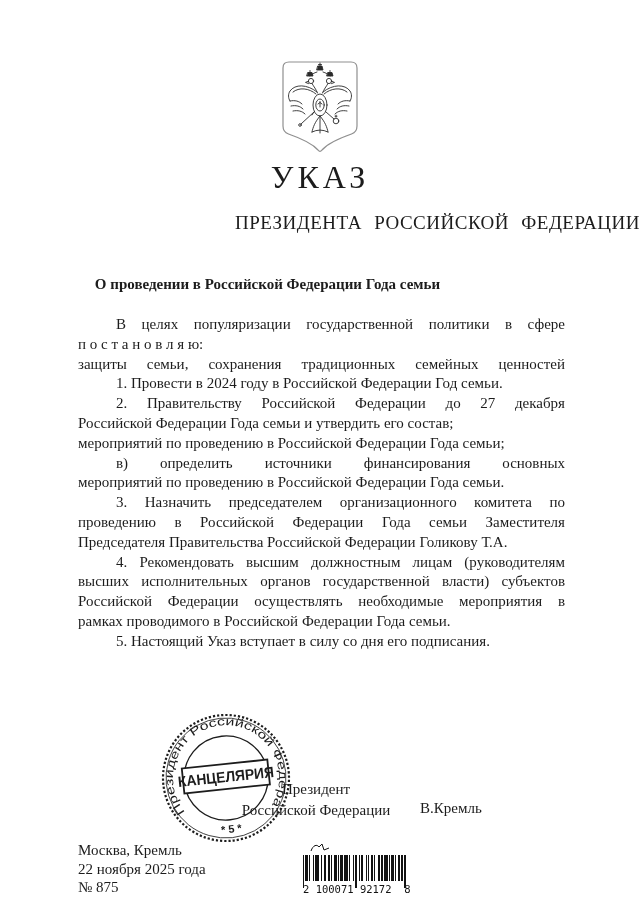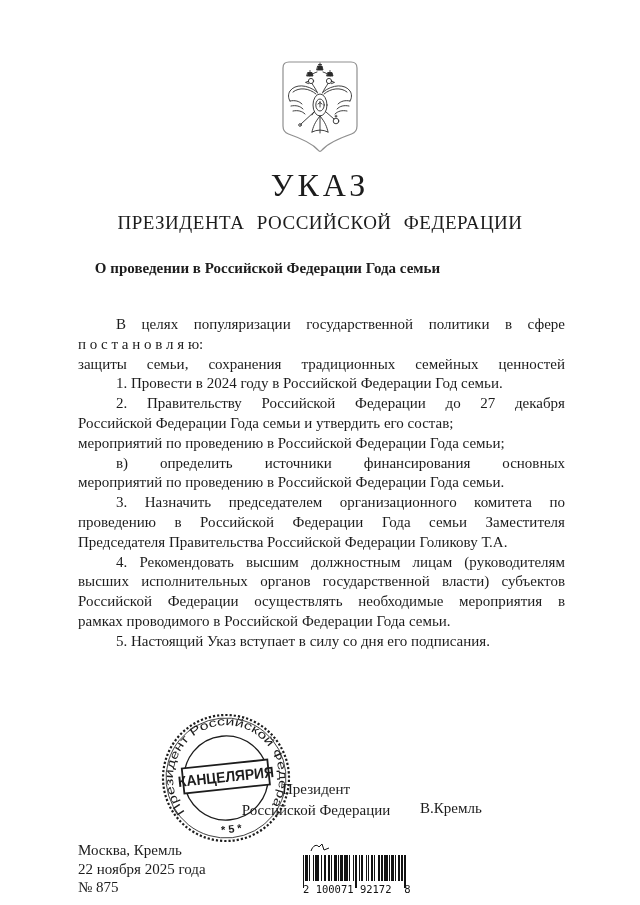--- a/index.html
+++ b/index.html
@@ -1,25 +1,25 @@
 <!DOCTYPE html>
 <html><head>
 <meta charset="utf-8">
 <style>
   html,body{margin:0;padding:0;background:#fff;}
   .page{position:relative;width:640px;height:905px;background:#ffffff;
         font-family:"Liberation Serif",serif;color:#1c1c1c;overflow:hidden;}
 
   .emblem{position:absolute;left:281px;top:60px;}
 
-  .title{position:absolute;left:0;top:168px;width:640px;text-align:center;
+  .title{position:absolute;left:0;top:160px;width:640px;text-align:center;
          font-size:32px;letter-spacing:4px;font-weight:400;line-height:1.1;}
-  .subtitle{position:absolute;left:0;top:212px;width:640px;text-align:center;
+  .subtitle{position:absolute;left:0;top:212px;width:640px;text-align:right;
             font-size:19px;word-spacing:7px;letter-spacing:.5px;}
-  .subject{position:absolute;left:0;top:260px;width:535px;text-align:center;
+  .subject{position:absolute;left:0;top:276px;width:535px;text-align:center;
            font-size:15px;font-weight:bold;}
 
   .body{position:absolute;left:78px;top:315px;width:487px;
         font-size:15px;line-height:19.8px;}
   .line{white-space:normal;}
   .line.just{text-align:justify;text-align-last:justify;}
   .line.indent{text-indent:38px;}
 
   .sig{position:absolute;left:240px;top:779px;width:152px;text-align:center;
        font-size:15px;line-height:21px;}

